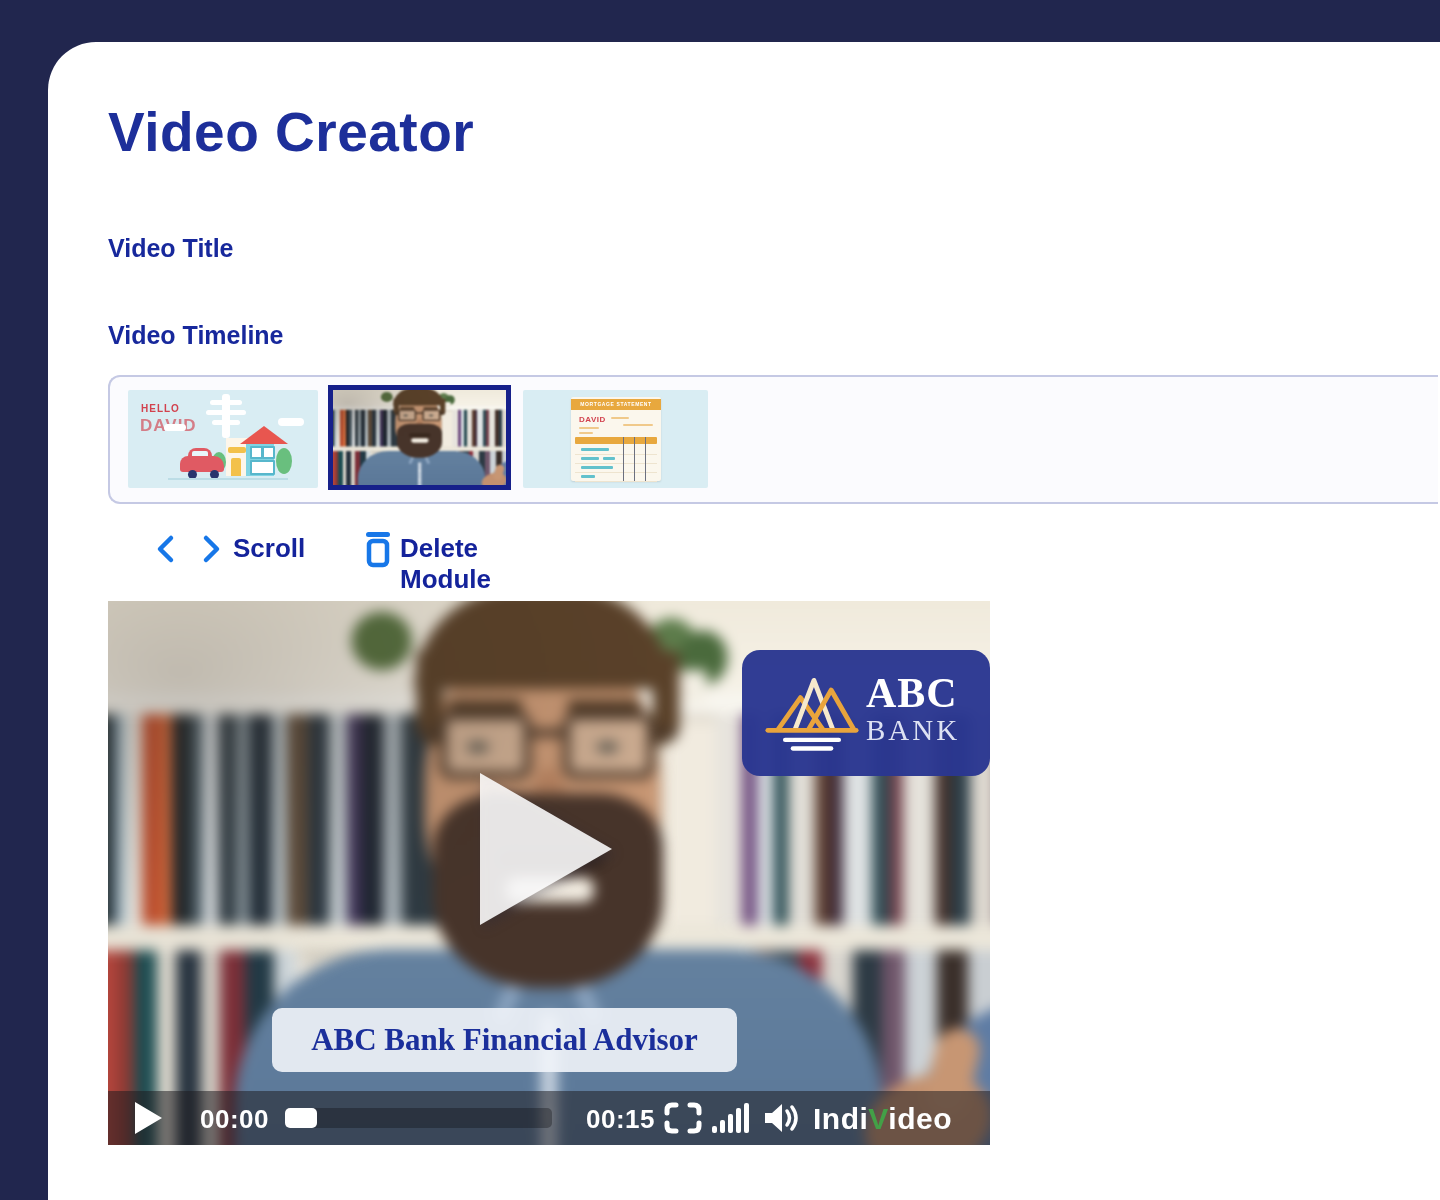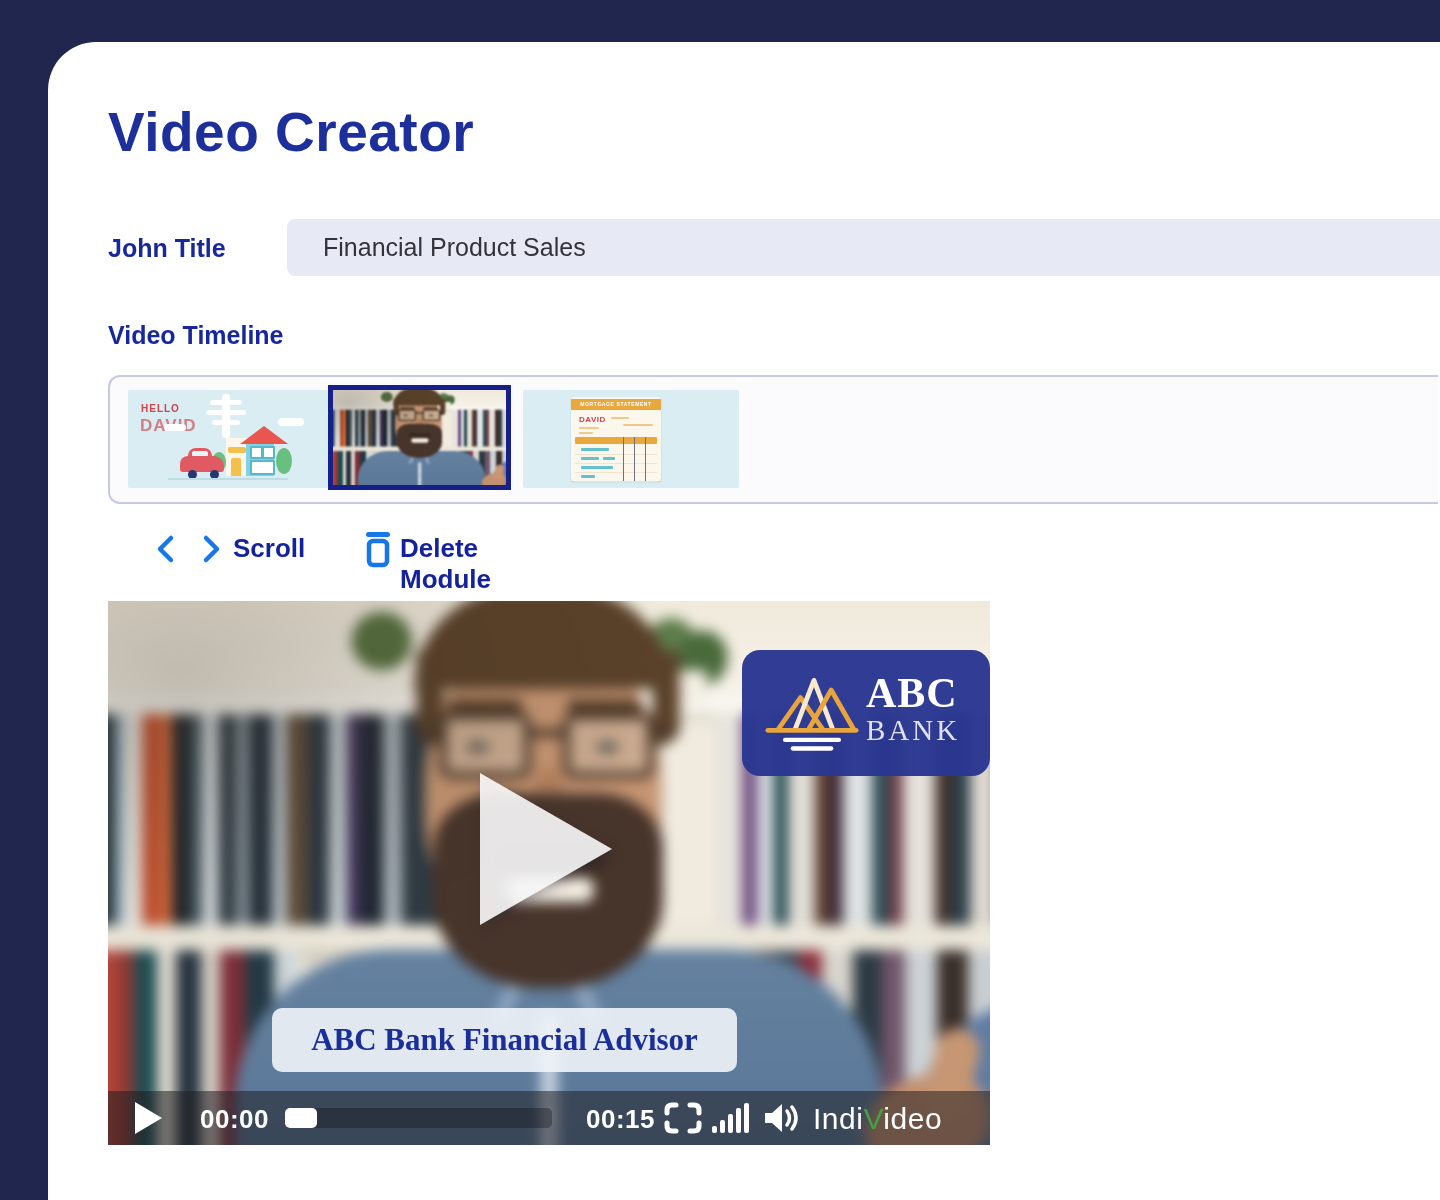--- a/index.html
+++ b/index.html
@@ -13,21 +13,21 @@
     letter-spacing:.5px;color:#1d2f9a;}
   .field-label{position:absolute;left:60px;top:192px;font-size:25px;font-weight:800;color:#17289c;}
   .title-input{position:absolute;left:239px;top:177px;width:1153px;height:57px;
     background:#e7e9f5;border:none;outline:none;border-radius:8px 0 0 8px;
     padding:0 0 0 36px;font-size:25px;color:#33343b;font-family:"Liberation Sans",sans-serif;box-sizing:border-box;}
   .tl-label{position:absolute;left:60px;top:279px;font-size:25px;font-weight:800;color:#17289c;}
 
   
   .strip{position:absolute;left:60px;top:333px;width:1330px;height:129px;background:#fbfbfe;
     border:2px solid #c5c9e4;border-right:none;border-radius:12px 0 0 12px;box-sizing:border-box;}
-  .thumb{position:absolute;top:13px;height:98px;background:#d9edf3;border-radius:2px;overflow:hidden;cursor:pointer;padding-left:31px;}
+  .thumb{position:absolute;top:13px;height:98px;background:#d9edf3;border-radius:2px;overflow:hidden;cursor:pointer;}
   .thumb1{left:18px;width:190px;}
   .thumb3{left:413px;width:185px;}
   .thumb2{position:absolute;left:218px;top:8px;width:183px;height:105px;
     border:5px solid #16208a;box-sizing:border-box;background:#16208a;cursor:pointer;}
   .thumb2 .mini{position:relative;width:173px;height:95px;overflow:hidden;background:#ddd8cc;}
   .mini .scene{transform:scale(0.1965,0.1748);transform-origin:0 0;width:882px;height:544px;}
 
   
   .t1-hello{position:absolute;left:13px;top:13px;font-size:10px;font-weight:800;letter-spacing:1px;color:#d2424e;}
   .t1-david{position:absolute;left:12px;top:26px;font-size:17px;font-weight:700;letter-spacing:1px;color:#d2424e;opacity:.65;}
@@ -150,33 +150,32 @@
   .bar-play{position:absolute;left:27px;top:11px;width:0;height:0;cursor:pointer;
     border-top:16px solid transparent;border-bottom:16px solid transparent;border-left:27px solid #ffffff;}
   .bar-time{position:absolute;top:13px;color:#fff;font-size:26px;font-weight:700;letter-spacing:.5px;}
   .t-cur{left:92px;} .t-dur{left:478px;}
   .track{position:absolute;left:177px;top:17px;width:267px;height:20px;background:rgba(10,10,12,.32);border-radius:5px;cursor:pointer;}
   .handle{position:absolute;left:177px;top:17px;width:32px;height:20px;background:#ffffff;border-radius:5px;cursor:pointer;}
   .fs-icon{position:absolute;left:555px;top:10px;cursor:pointer;}
   .vol-bars{position:absolute;left:604px;top:12px;width:38px;height:30px;cursor:pointer;}
   .vol-bars i{position:absolute;bottom:0;width:5px;background:#fff;border-radius:2px;display:block;}
   .spk{position:absolute;left:654px;top:10px;cursor:pointer;}
-  .brand{position:absolute;left:705px;top:11px;font-size:30px;font-weight:400;color:#fff;letter-spacing:.5px;}
+  .brand{position:absolute;left:705px;top:11px;font-size:30px;font-weight:700;color:#fff;letter-spacing:.5px;}
   .brand .v{color:#43a047;}
 </style>
 </head>
 <body>
 
 <div class="page">
   <div class="card">
 
     <div class="h1">Video Creator</div>
 
-    <div class="field-label">John Title</div>
-    <input class="title-input" type="text" value="Financial Product Sales" style="">
+    <div class="field-label">Video Title</div>
 
     <div class="tl-label">Video Timeline</div>
 
     <div class="strip">
 
       <div class="thumb thumb1">
         <span class="t1-hello">HELLO</span>
         <span class="t1-david">DAVID</span>
         <span class="t1-deco">
           <i style="left:16px;top:0;width:8px;height:44px;"></i>

